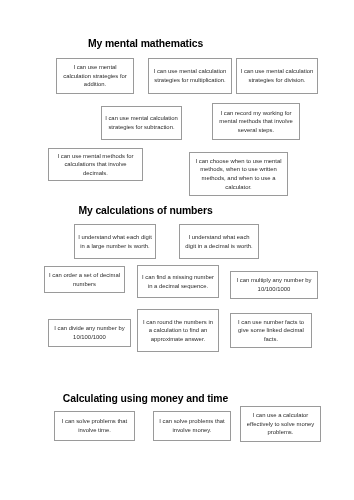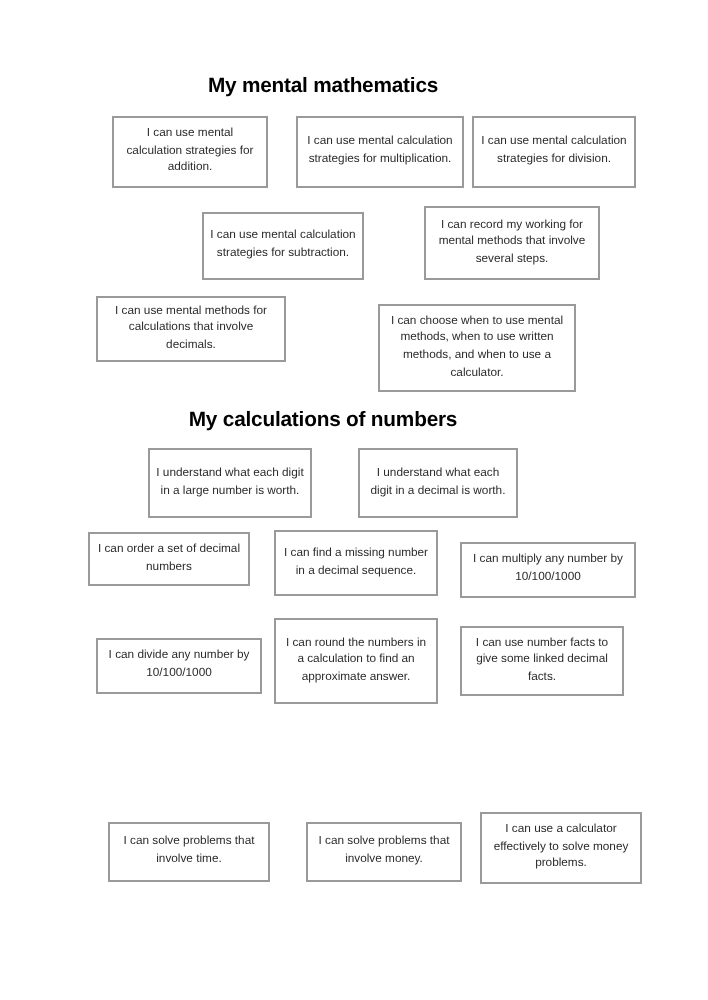--- a/index.html
+++ b/index.html
@@ -25,21 +25,20 @@
   .section-title {
     position: absolute;
     width: 291px;
     left: 0;
     text-align: center;
     font-weight: bold;
     font-size: 10.4px;
     letter-spacing: -0.1px;
     color: #000000;
     line-height: 12px;
-    padding-left: 16px;
   }
   .stmt {
     position: absolute;
     box-sizing: border-box;
     border: 1px solid #9a9a9a;
     background: #ffffff;
     display: flex;
     align-items: center;
     justify-content: center;
     text-align: center;
@@ -97,20 +96,21 @@
     </div>
     <div class="stmt" style="left: 48px; top: 319px; width: 83px; height: 28px;">
       <span>I can divide any number by 10/100/1000</span>
     </div>
     <div class="stmt" style="left: 137px; top: 309px; width: 82px; height: 43px;">
       <span>I can round the numbers in a calculation to find an approximate answer.</span>
     </div>
     <div class="stmt" style="left: 230px; top: 313px; width: 82px; height: 35px;">
       <span>I can use number facts to give some linked decimal facts.</span>
     </div>
+    <div class="section-title" style="top: 393px;">Calculating using money and time</div>
     <div class="stmt" style="left: 54px; top: 411px; width: 81px; height: 30px;">
       <span>I can solve problems that involve time.</span>
     </div>
     <div class="stmt" style="left: 153px; top: 411px; width: 78px; height: 30px;">
       <span>I can solve problems that involve money.</span>
     </div>
     <div class="stmt" style="left: 240px; top: 406px; width: 81px; height: 36px;">
       <span>I can use a calculator effectively to solve money problems.</span>
     </div>
   </div>

